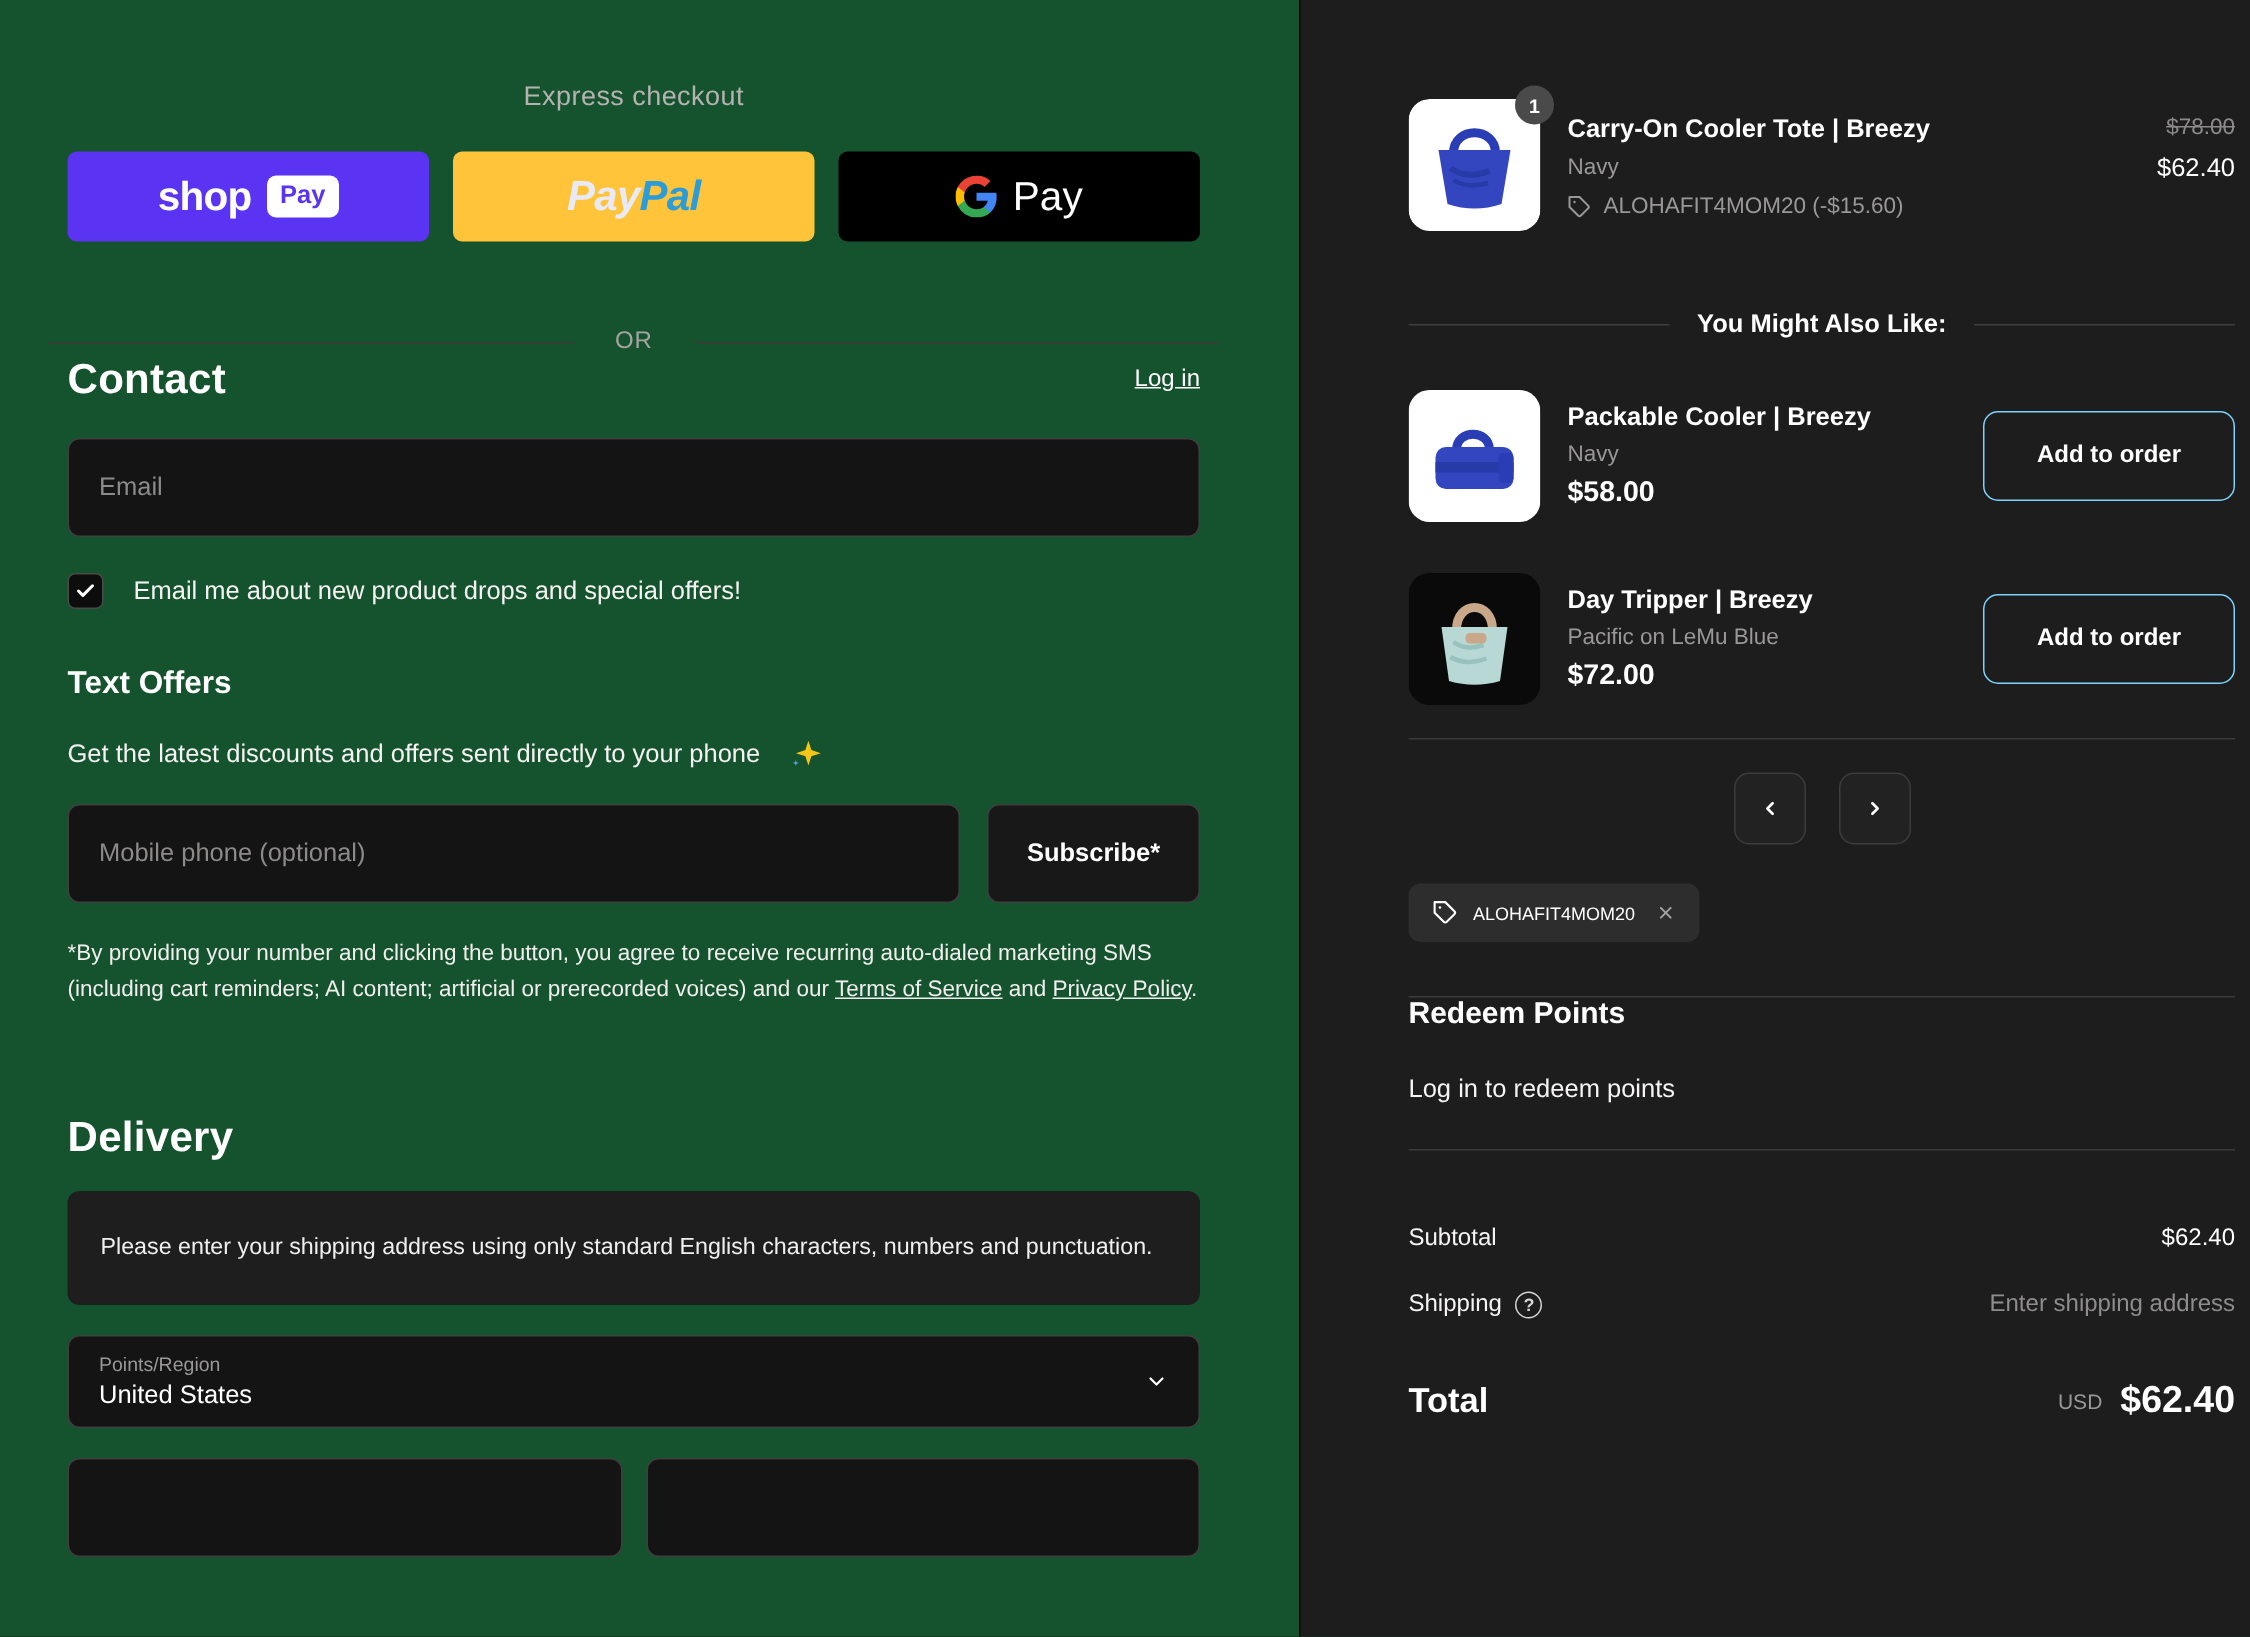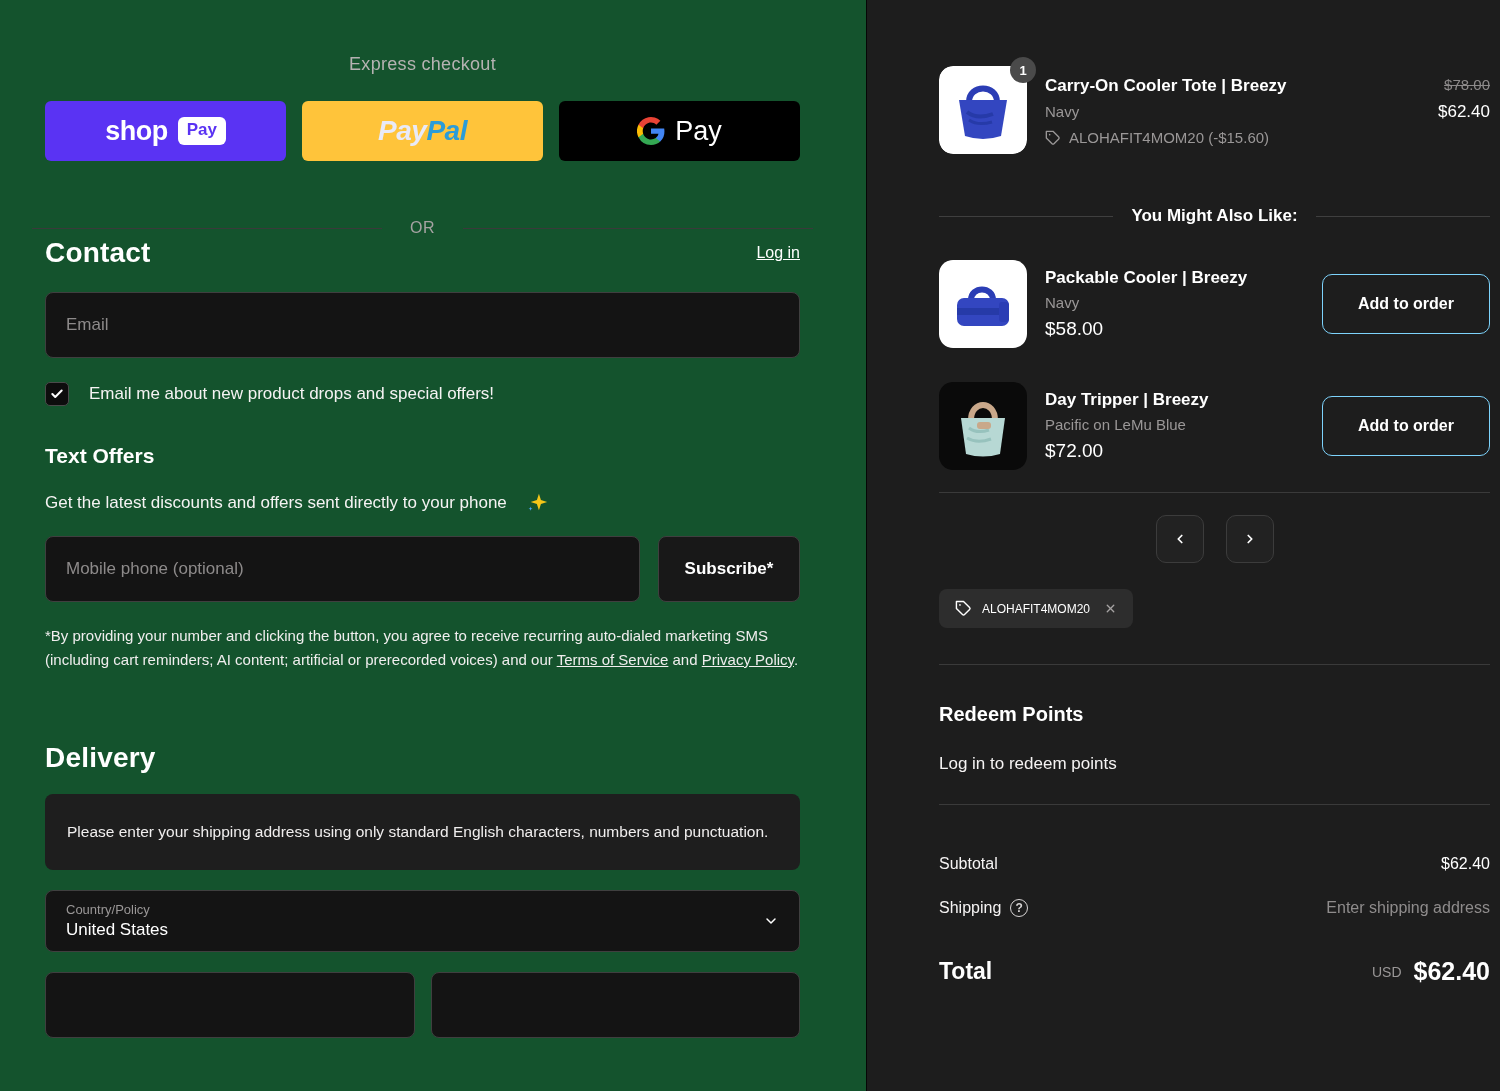--- a/index.html
+++ b/index.html
@@ -119,21 +119,21 @@
   .price-new{ font-size:17px; color:#ffffff; margin-top:9px; }
 
   .upsell-header{ display:flex; align-items:center; margin-top:52px; }
   .upsell-header .line{ flex:1; height:1px; background:#3f3f3f; }
   .upsell-title{ font-size:17px; font-weight:800; padding:0 18px; }
 
   .upsell-row{ display:flex; align-items:center; margin-top:34px; }
   .upsell-info{ margin-left:18px; }
   .upsell-name{ font-size:17px; font-weight:800; }
   .upsell-variant{ font-size:15px; color:#9a9797; margin-top:6px; }
-  .upsell-price{ font-size:19px; font-weight:400; margin-top:7px; }
+  .upsell-price{ font-size:19px; font-weight:700; margin-top:7px; }
   .add-btn{
     margin-left:auto; width:168px; height:60px; border-radius:10px;
     background:transparent; border:1px solid #7dd3fc;
     color:#ffffff; font-size:16px; font-weight:800; cursor:pointer;
     font-family:"Liberation Sans", sans-serif;
   }
 
   .hr{ height:1px; background:#3a3a3a; margin-top:22px; }
   .carousel{ display:flex; justify-content:center; gap:22px; margin-top:22px; }
   .car-btn{
@@ -156,21 +156,21 @@
   }
   .discount-chip{
     display:inline-flex; align-items:center; gap:10px;
     margin-top:26px; background:#2d2d2d; border-radius:8px; padding:11px 16px;
   }
   .discount-chip svg.tag{ width:17px; height:17px; }
   .chip-text{ font-size:12px; color:#ffffff; }
   .chip-close{ background:none; border:none; cursor:pointer; padding:0; margin-left:4px; display:flex; }
   .chip-close svg{ width:13px; height:13px; }
 
-  .redeem{ margin-top:38px; }
+  .redeem{ }
   .redeem-title{ font-size:20px; font-weight:800; }
   .redeem-sub{ font-size:17px; margin-top:28px; color:#f5f3f3; }
 
   .totals{ margin-top:50px; }
   .tot-row{ display:flex; align-items:center; justify-content:space-between; }
   .tot-label{ font-size:16px; color:#f5f3f3; display:flex; align-items:center; gap:9px; }
   .tot-value{ font-size:16px; }
   .tot-muted{ color:#8f8c8c; }
   .help-icon{
     width:18px; height:18px; border:1.5px solid #d8d5d5; border-radius:50%;
@@ -255,21 +255,21 @@
       <span>and</span>
       <a>Privacy Policy</a><span>.</span>
     </p>
   </div>
 
   <div class="delivery">
     <h1 class="sec-title">Delivery</h1>
     <div class="notice-box">Please enter your shipping address using only standard English characters, numbers and punctuation.</div>
     <div class="select-box">
       <div>
-        <div class="select-label">Country/Policy</div>
+        <div class="select-label">Points/Region</div>
         <div class="select-value">United States</div>
       </div>
       <span style="display:flex">
         <svg width="16" height="16" viewBox="0 0 24 24" fill="none" stroke="#ffffff" stroke-width="2.2" stroke-linecap="round" stroke-linejoin="round">
             <polyline points="6 9 12 15 18 9"></polyline>
           </svg>
       </span>
     </div>
     <div class="name-row">
       <div class="name-field"></div>

